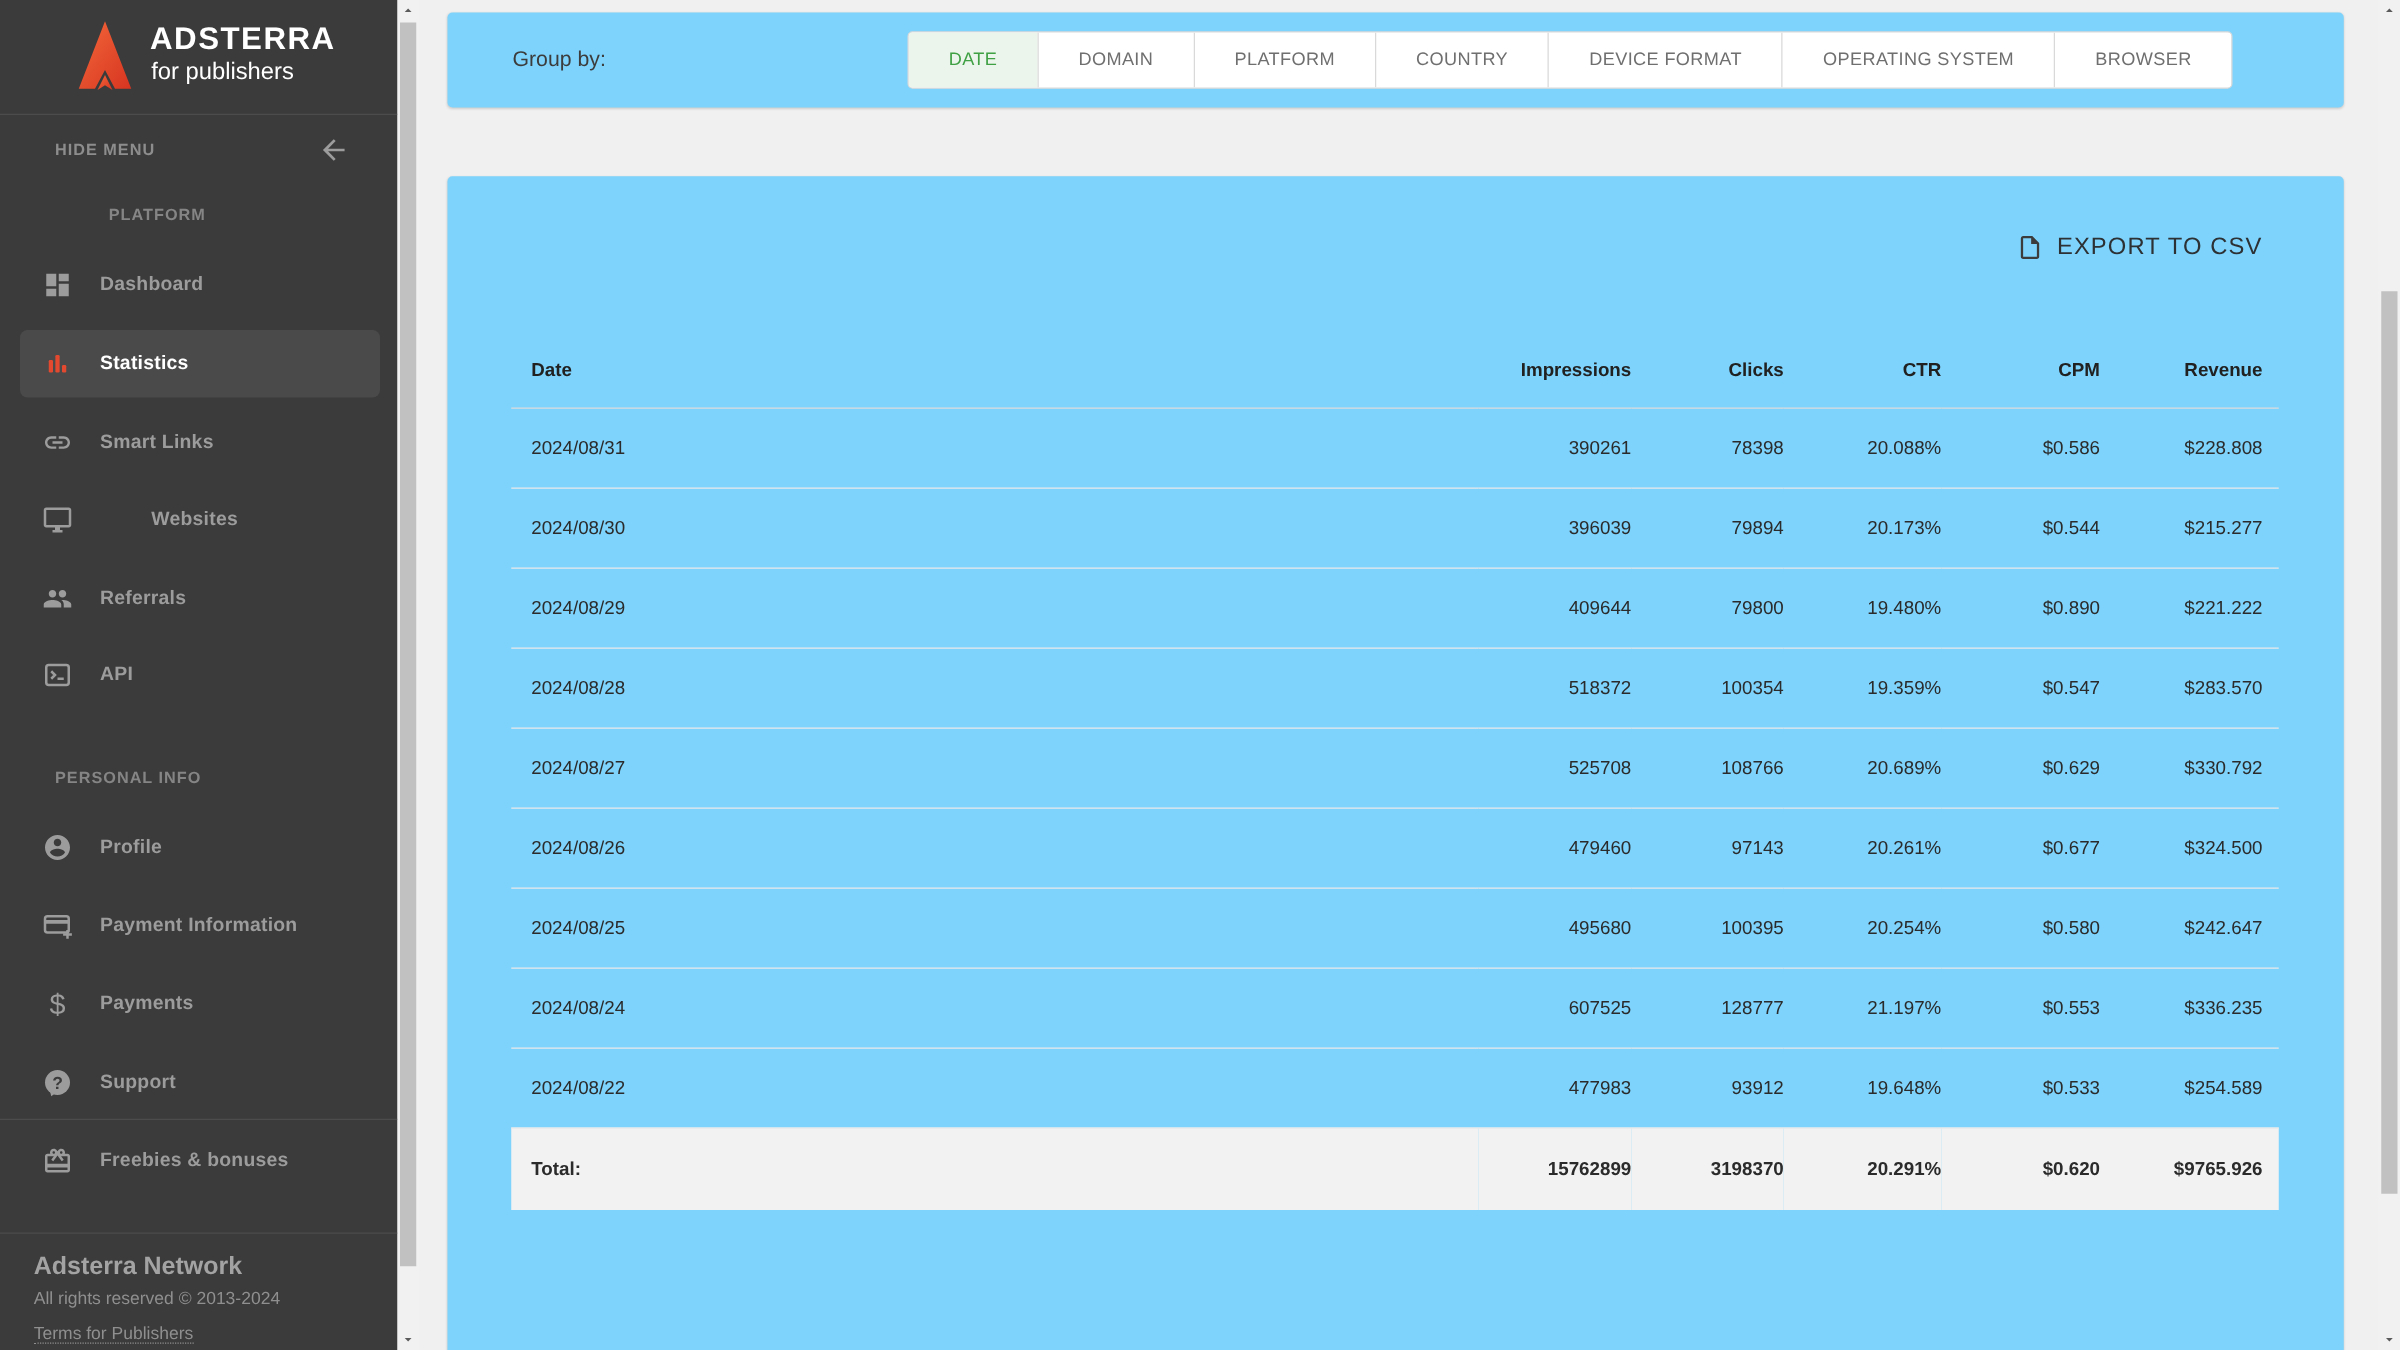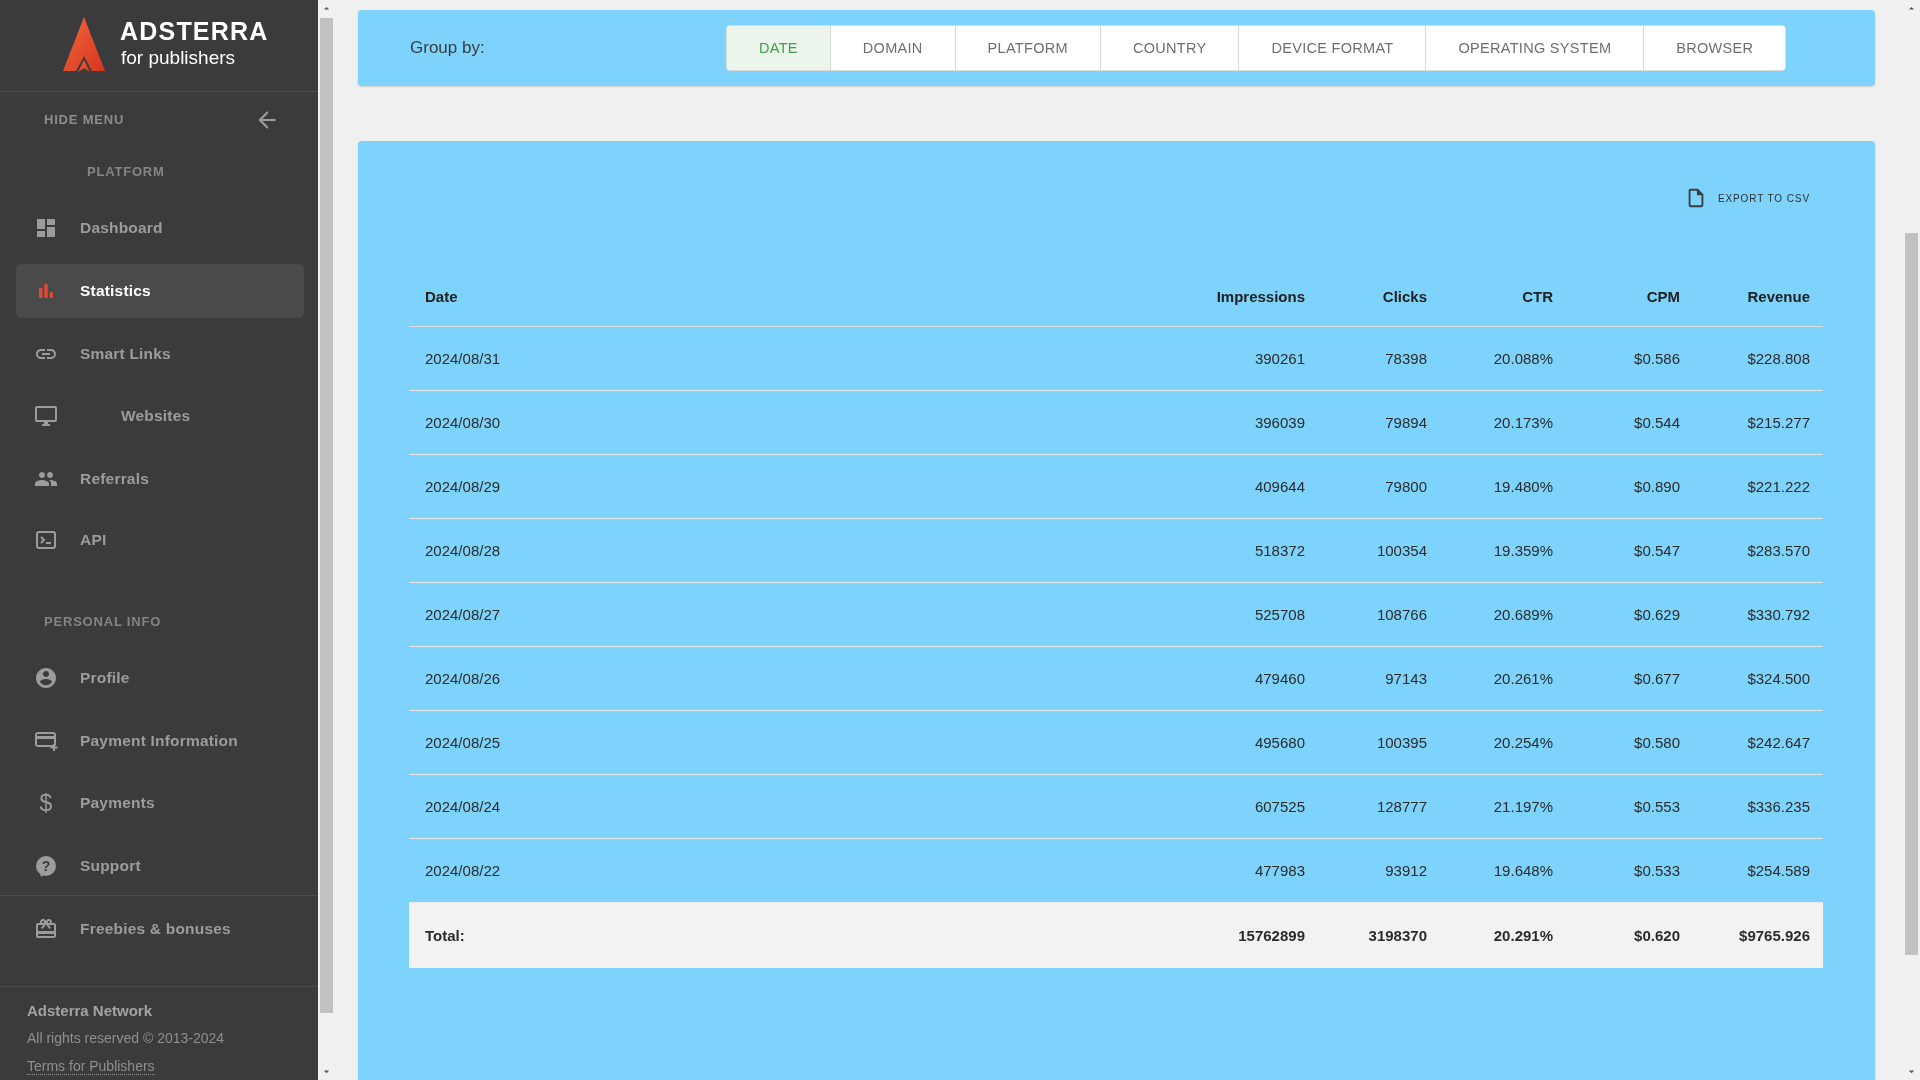--- a/index.html
+++ b/index.html
@@ -35,21 +35,21 @@
   .dollar-glyph { font-size:23px; font-weight:400; line-height:24px; text-align:center; width:24px; }
 
   .nav-dashboard { top:201px; } .nav-statistics { top:264px; } .nav-smartlinks { top:327px; }
   .nav-websites { top:389px;gap:41px; } .nav-referrals { top:452px; } .nav-api { top:513px; }
   .nav-profile { top:651px; } .nav-paymentinfo { top:714px; } .nav-payments { top:776px; }
   .nav-support { top:839px; } .nav-freebies { top:902px; }
 
   .side-divider { position:absolute; left:0; width:100%; height:1px; background:#4c4c4c; }
   .divider-a { top:895px; } .divider-b { top:986px; }
 
-  .side-footer-title { position:absolute; left:27px; top:1002px; font-size:15px; font-weight:bold; color:#a3a3a3; }
+  .side-footer-title { position:absolute; left:27px; top:1002px; font-size:20px; font-weight:bold; color:#a3a3a3; }
   .side-footer-copy { position:absolute; left:27px; top:1030px; font-size:14px; color:#8f8f8f; }
   .side-footer-terms { position:absolute; left:27px; top:1058px; font-size:14px; color:#8f8f8f; border-bottom:1px dotted #8f8f8f; cursor:pointer; }
 
   
   .side-scrollbar { position:absolute; left:318px; top:0; width:17px; height:1080px; background:#f1f1f1; z-index:4; }
   .win-scrollbar  { position:absolute; right:0; top:0; width:17px; height:1080px; background:#f1f1f1; z-index:4; }
   .scroll-thumb { position:absolute; left:2px; right:2px; background:#c1c1c1; }
   .side-thumb { top:18px; height:995px; }
   .win-thumb { top:233px; height:722px; }
   .scroll-arrow { position:absolute; left:0; width:17px; height:17px; display:flex; align-items:center; justify-content:center; color:#5a5a5a; cursor:pointer; }
@@ -64,21 +64,21 @@
   .groupby-label { position:absolute; left:52px; top:50%; transform:translateY(-50%); font-size:17px; color:#3c3c3c; }
   .tabs { position:absolute; left:368px; top:15px; height:46px; display:flex; border:1px solid #d9d9d9; border-radius:4px; background:#fff; overflow:hidden; }
   .tab { display:flex; align-items:center; justify-content:center; padding:0 32px; font-size:14.5px; font-weight:500; letter-spacing:.3px; color:#6f6f6f; border-left:1px solid #d9d9d9; cursor:pointer; white-space:nowrap; }
   .tab:first-child { border-left:none; }
   .tab.active { background:#ecf5ec; color:#3fa044; }
 
   .main-card { left:23px; top:141px; width:1517px; height:980px; }
 
   .export-btn { position:absolute; top:39px; right:65px; height:36px; display:flex; align-items:center; gap:11px; cursor:pointer; }
   .export-btn .export-icon { width:22px; height:22px; color:#3c3c3c; }
-  .export-label { font-size:10px; font-weight:500; letter-spacing:.9px; color:#2d3134; }
+  .export-label { font-size:19px; font-weight:500; letter-spacing:.9px; color:#2d3134; }
 
   .stats-table { position:absolute; left:51px; top:126px; width:1414px; border-collapse:collapse; table-layout:fixed; font-size:15px; color:#2b2b2b; }
   .stats-table th { height:59px; font-size:15px; font-weight:bold; color:#212121; border-bottom:1px solid #dcdcdc; vertical-align:middle; text-align:left; }
   .stats-table td { height:64px; border-bottom:1px solid #e9e9e9; vertical-align:middle; }
   .stats-table .num { text-align:right; }
   .stats-table .c0 { padding-left:16px; }
   .stats-table .clast { padding-right:13px; }
   .stats-table tr.total-row td { background:#f2f2f2; font-weight:bold; border-bottom:none; height:66px; }
 
   .pagination { position:absolute; right:65px; top:915px; height:60px; display:flex; align-items:center; font-size:14.5px; color:#5f5f5f; }

